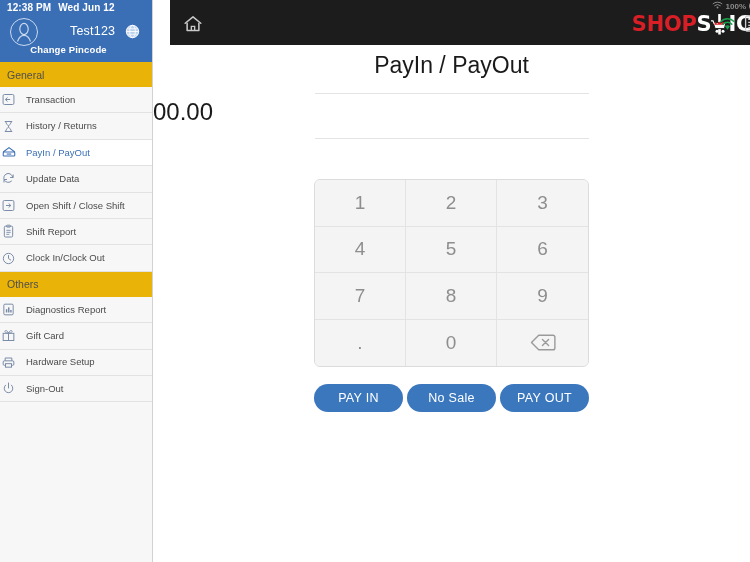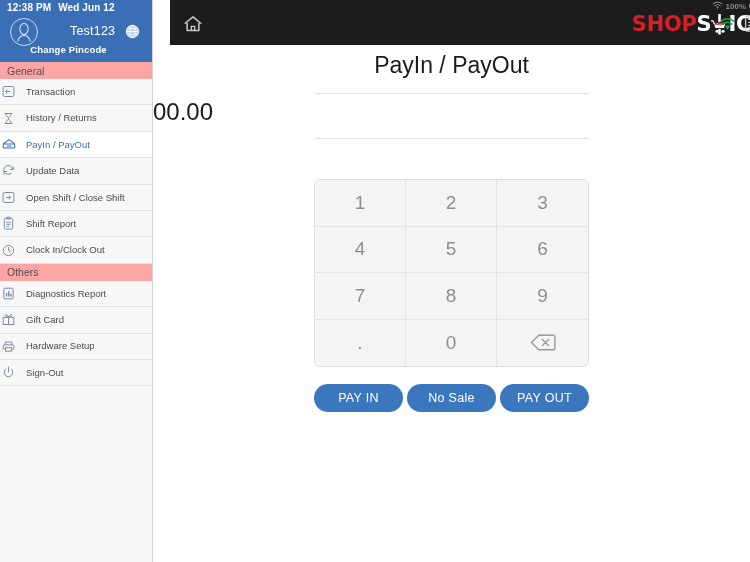--- a/index.html
+++ b/index.html
@@ -45,21 +45,21 @@
     position: absolute; right: 12px; top: 10px;
     width: 15px; height: 15px;
   }
   .change-pincode {
     position: absolute; left: 0; right: 0; top: 30px;
     text-align: center; color: #ffffff;
     font-size: 9.5px; font-weight: bold; letter-spacing: .15px;
     padding-right: 15px;
   }
   .section-header {
-    height: 17px; background: #fca5a5;
+    height: 25px; background: #eab308;
     display: flex; align-items: center;
     padding-left: 7px;
     color: #4f4f4f; font-size: 10.5px;
   }
   .menu-item {
     height: 26.4px;
     display: flex; align-items: center;
     border-bottom: 1px solid #e2e2e2;
     background: #f7f7f7;
     color: #4a4a4a; font-size: 9.5px;

